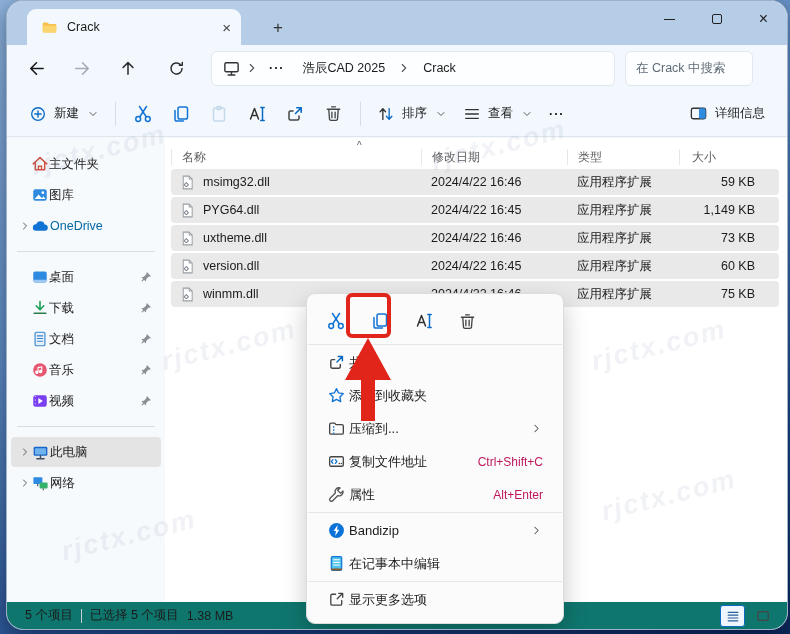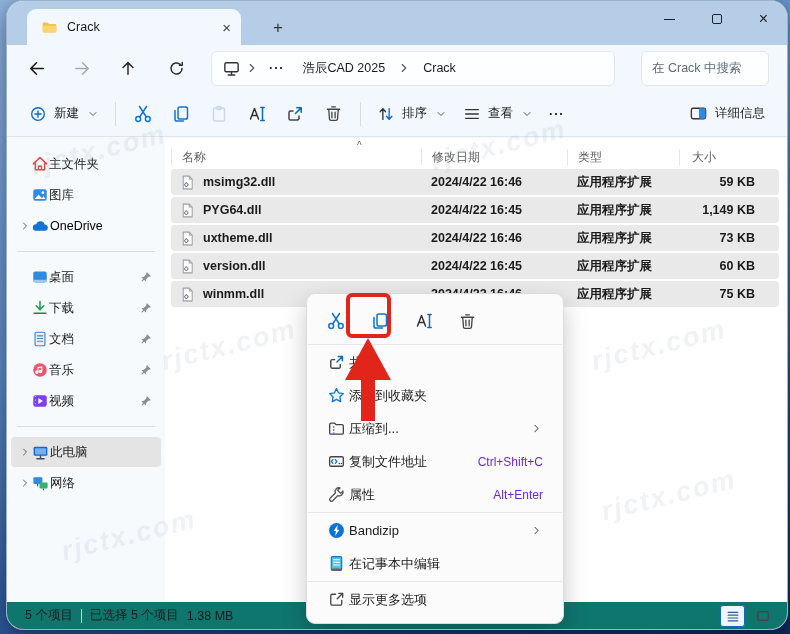--- a/index.html
+++ b/index.html
@@ -24,21 +24,21 @@
   .wc-close { font-size:16px; }
 
   
   .navbar { position:absolute; left:0; top:44px; width:100%; height:46px; background:#f2f8fd; display:flex; align-items:center; }
   .nav-btn { width:34px; height:32px; border:none; background:none; display:flex; align-items:center; justify-content:center; }
   .nav-btn.b-back { margin-left:12px; } .nav-btn.b-fwd { margin-left:12px; } .nav-btn.b-up { margin-left:12px; } .nav-btn.b-refresh { margin-left:14px; }
   .addressbar { margin-left:18px; width:404px; height:35px; background:#fdfeff; border:1px solid #e2e7ed; border-radius:6px;
                 display:flex; align-items:center; padding:0 10px; gap:4px; }
   .crumb { padding:3px 8px; border-radius:4px; font-size:12.5px; white-space:nowrap; }
   .crumb-ellipsis { font-weight:bold; letter-spacing:1px; padding:3px 6px; }
-  .searchbox { margin-left:26px; width:128px; height:35px; background:#fdfeff; border:1px solid #e2e7ed; border-radius:6px;
+  .searchbox { margin-left:10px; width:128px; height:35px; background:#fdfeff; border:1px solid #e2e7ed; border-radius:6px;
                display:flex; align-items:center; padding:0 10px; }
   .searchbox input { border:none; outline:none; background:transparent; width:114px; font-size:12.5px;
                      font-family:"Liberation Sans","DejaVu Sans",sans-serif; color:#333; }
   .searchbox input::placeholder { color:#5f6b76; }
 
   
   .toolbar { position:absolute; left:0; top:90px; width:100%; height:46px; background:#f2f8fd;
              border-bottom:1px solid #dfe5eb; display:flex; align-items:center; padding:0 14px; }
   .tb-btn { height:34px; border:none; background:none; display:flex; align-items:center; gap:7px; padding:0 8px; border-radius:4px; font-size:12.5px; color:#1b1b1b; }
   .tb-ico { width:38px; height:34px; border:none; background:none; display:flex; align-items:center; justify-content:center; border-radius:4px; }
@@ -58,41 +58,41 @@
   .side-div { height:1px; background:#dcdcdc; margin:10px 10px; }
 
   .filearea { flex:1; position:relative; padding:4px 8px 0 6px; }
   .fgrid { display:grid; grid-template-columns:250px 146px 112px 94px; align-items:center; }
   .fhead { height:25px; color:#5d5d5d; position:relative; margin-top:2px; }
   .fhead .hc { padding-left:10px; height:16px; line-height:16px; border-left:1px solid #e7e7e7; }
   .fhead .hc:first-child { border-left:none; padding-left:30px; }
   .fhead .hc-size { text-align:left; padding-left:12px; }
   .sort-caret { position:absolute; left:186px; top:-4px; color:#5d5d5d; font-size:10px; }
   .frow { height:26px; margin-bottom:2px; background:#e9e9e9; border-radius:4px; }
-  .frow .cell { white-space:nowrap; overflow:hidden;font-weight:bold; }
+  .frow .cell { white-space:nowrap; overflow:hidden; }
   .cell-name { display:flex; align-items:center; gap:7px; padding-left:8px; font-size:12.5px; }
   .cell-date,.cell-type { font-size:12.5px; color:#1b1b1b; padding-left:10px; }
   .cell-size { text-align:right; padding-right:18px; font-size:12.5px; }
 
   
   .statusbar { position:absolute; left:0; bottom:0; width:100%; height:27px; background:#0f766e; display:flex; align-items:center; padding:0 10px; }
   .sb-text { font-size:12.5px; color:#1b1b1b; padding:0 8px; }
   .sb-sep { width:1px; height:14px; background:#c9ced4; }
   .sb-views { margin-left:auto; display:flex; gap:5px; margin-right:2px; }
   .sb-view { width:25px; height:22px; display:flex; align-items:center; justify-content:center; background:none; border:1px solid transparent; border-radius:3px; }
   .sb-view.active { border:1.5px solid #0b6ac4; background:#eef5fc; }
 
   
   .cmenu { position:absolute; left:299px; top:292px; width:258px; background:#fbfbfb; border:1px solid #dcdcdc;
            border-radius:9px; box-shadow:0 10px 24px rgba(0,0,0,.22); padding:5px 0 7px; z-index:10; }
   .cm-iconrow { height:44px; display:flex; align-items:center; padding:0 10px; gap:7px; }
   .cm-ico { width:37px; height:32px; border:none; background:none; border-radius:4px; display:flex; align-items:center; justify-content:center; }
   .cm-div { height:1px; background:#e6e6e6; margin:1px 1px; }
   .cm-item { height:33px; display:flex; align-items:center; padding:0 20px; gap:3px; font-size:13px; }
-  .cm-item .sc { margin-left:auto; color:#6d28d9; font-size:12px; }
+  .cm-item .sc { margin-left:auto; color:#be185d; font-size:12px; }
   .cm-item .sub { margin-left:auto; color:#555; }
 
   
   .anno-rect { position:absolute; left:339px; top:292px; width:45px; height:45px; border:4px solid #e1251b; border-radius:6px; z-index:20; }
   .anno-head { position:absolute; left:338px; top:337px; width:0; height:0; z-index:20;
                border-left:23px solid transparent; border-right:23px solid transparent; border-bottom:42px solid #e1251b; }
   .anno-shaft { position:absolute; left:354px; top:376px; width:14px; height:44px; background:#e1251b; z-index:20; }
 
   
   .wm { position:absolute; font-size:27px; font-weight:bold; font-style:italic; color:rgba(150,165,185,.14);
@@ -425,21 +425,21 @@
         </div>
         <div class="side-item">
           <span class="chev">
               <svg class="ic" width="12" height="12">
                 <use href="#i-chevR"></use>
               </svg>
             </span>
           <svg class="ic" width="19" height="19">
               <use href="#i-cloud"></use>
             </svg>
-          <span class="lbl" style="color:#000000">OneDrive</span>
+          <span class="lbl" style="color:#0369a1">OneDrive</span>
         </div>
         <div class="side-div"></div>
         <div class="side-item">
           <span class="chev"></span>
           <svg class="ic" width="18" height="18">
               <use href="#i-desktop"></use>
             </svg>
           <span class="lbl">桌面</span>
           <svg class="ic pin" width="14" height="14">
               <use href="#i-pin"></use>

